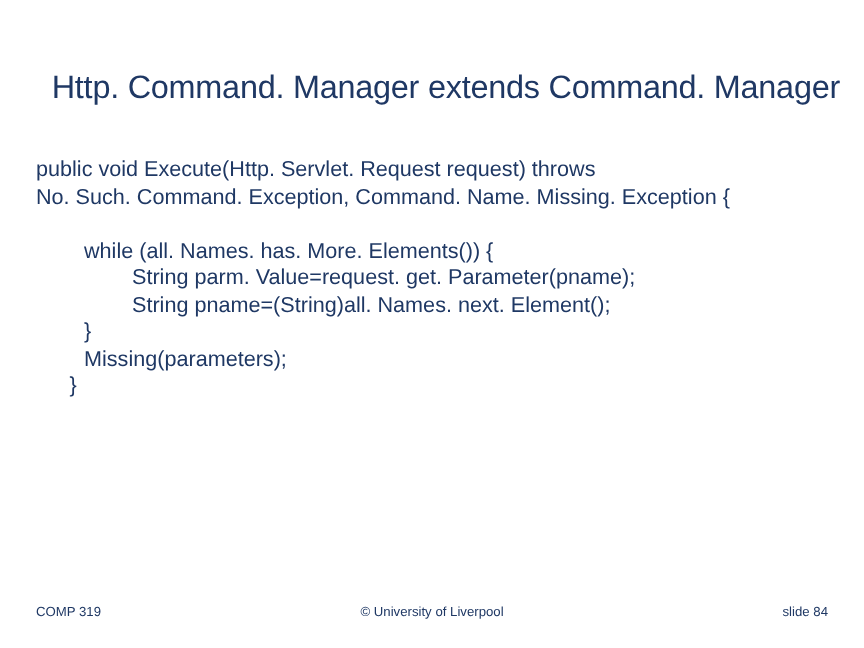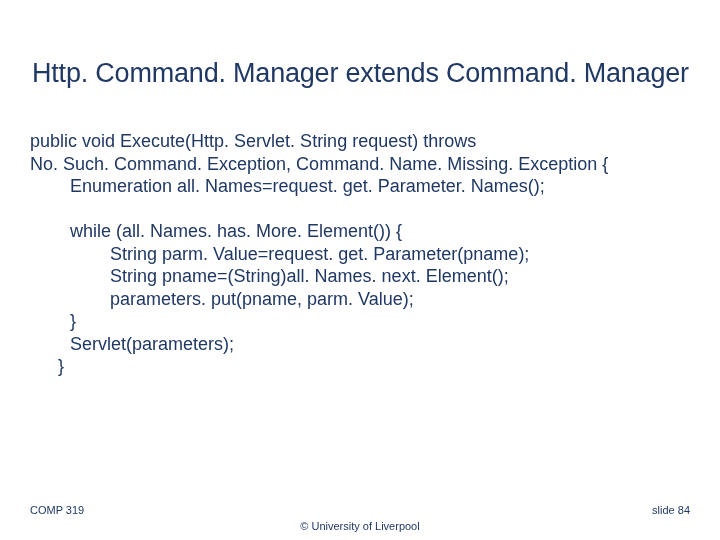--- a/index.html
+++ b/index.html
@@ -14,20 +14,21 @@
   }
   .title {
     color: #1f3864;
     font-size: 27px;
     font-weight: 400;
     position: absolute;
     top: 58px;
     left: 32px;
     right: 20px;
     letter-spacing: -0.2px;
+    text-align: right;
   }
   .body-text {
     position: absolute;
     top: 130px;
     left: 30px;
     right: 40px;
     color: #1f3864;
     font-size: 18px;
     line-height: 1.25;
     font-weight: 400;
@@ -35,47 +36,45 @@
   .ind1 { padding-left: 40px; display: block; }
   .ind2 { padding-left: 80px; display: block; }
   .ind0b { padding-left: 28px; display: block; }
   .footer {
     position: absolute;
     bottom: 24px;
     left: 30px;
     right: 30px;
     display: flex;
     justify-content: space-between;
-    align-items: flex-start;
+    align-items: flex-end;
     color: #1f3864;
     font-size: 11px;
   }
   .footer .center {
     position: absolute;
     left: 50%;
     transform: translateX(-50%);
     margin-top: 16px;
   }
 </style>
 </head>
 <body>
 
 <div class="title">Http. Command. Manager extends Command. Manager</div>
 
 <div class="body-text">
-  <span> public void Execute(Http. Servlet. String request) throws</span><br>
+  <span> public void Execute(Http. Servlet. Request request) throws</span><br>
   <span>No. Such. Command. Exception, Command. Name. Missing. Exception {</span><br>
-  <span class="ind1">Enumeration all. Names=request. get. Parameter. Names();</span>
   <br>
-  <span class="ind1">while (all. Names. has. More. Element()) {</span>
+  <span class="ind1">while (all. Names. has. More. Elements()) {</span>
   <span class="ind2">String parm. Value=request. get. Parameter(pname);</span>
   <span class="ind2">String pname=(String)all. Names. next. Element();</span>
-  <span class="ind2">parameters. put(pname, parm. Value);</span>
   <span class="ind1">}</span>
-  <span class="ind1">Servlet(parameters);</span>
+  <span class="ind1">Missing(parameters);</span>
   <span class="ind0b">}</span>
 </div>
 
 <div class="footer">
   <span>COMP 319</span>
   <span class="center">© University of Liverpool</span>
   <span>slide  84</span>
 </div>
 
 </body></html>

